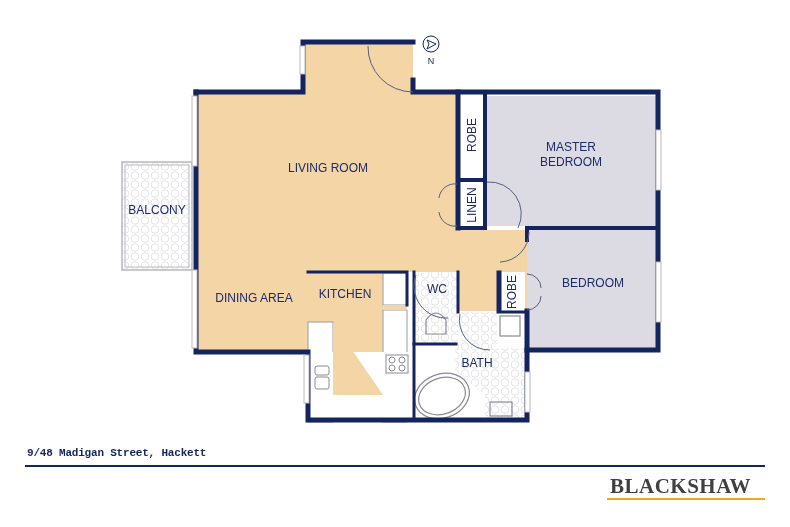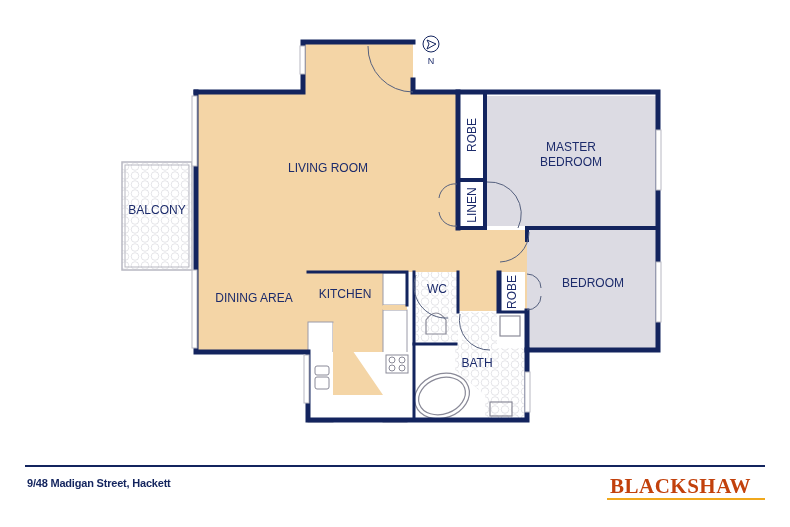--- a/index.html
+++ b/index.html
@@ -1,21 +1,21 @@
 <!DOCTYPE html>
 <html><head>
 <meta charset="utf-8">
 <style>
   html, body { margin:0; padding:0; background:#ffffff; }
   body { width:790px; height:527px; position:relative; overflow:hidden; font-family:"Liberation Sans", sans-serif; }
   #plan { position:absolute; left:0; top:0; width:790px; height:440px; }
   .room-label { font-family:"Liberation Sans", sans-serif; font-size:12px; fill:#1c2b6b; }
-  .address { position:absolute; left:27px; top:447px; font-family:Liberation Sans, sans-serif; font-weight:bold; font-size:11px; color:#13245e; letter-spacing:-0.2px;margin-top:30px; }
+  .address { position:absolute; left:27px; top:447px; font-family:Liberation Mono, monospace; font-weight:bold; font-size:11px; color:#13245e; letter-spacing:-0.2px; }
   .rule { position:absolute; left:25px; top:465px; width:740px; height:2px; background:#13245e; }
-  .brand { position:absolute; left:610px; top:474px; font-family:"Liberation Serif", serif; font-weight:bold; font-size:21px; color:#c2410c; letter-spacing:0.5px; }
+  .brand { position:absolute; left:610px; top:474px; font-family:"Liberation Serif", serif; font-weight:bold; font-size:21px; color:#404040; letter-spacing:0.5px; }
   .brand-underline { position:absolute; left:607px; top:498px; width:158px; height:2px; background:#f0a81c; }
 </style>
 </head>
 <body>
 
 <svg id="plan" viewBox="0 0 790 440" xmlns="http://www.w3.org/2000/svg">
   <defs>
     <pattern id="hex" width="10" height="9" patternUnits="userSpaceOnUse">
       <rect width="10" height="9" fill="#ffffff"></rect>
       <circle cx="5" cy="4.5" r="3.8" fill="none" stroke="#d8d8de" stroke-width="0.7"></circle>

